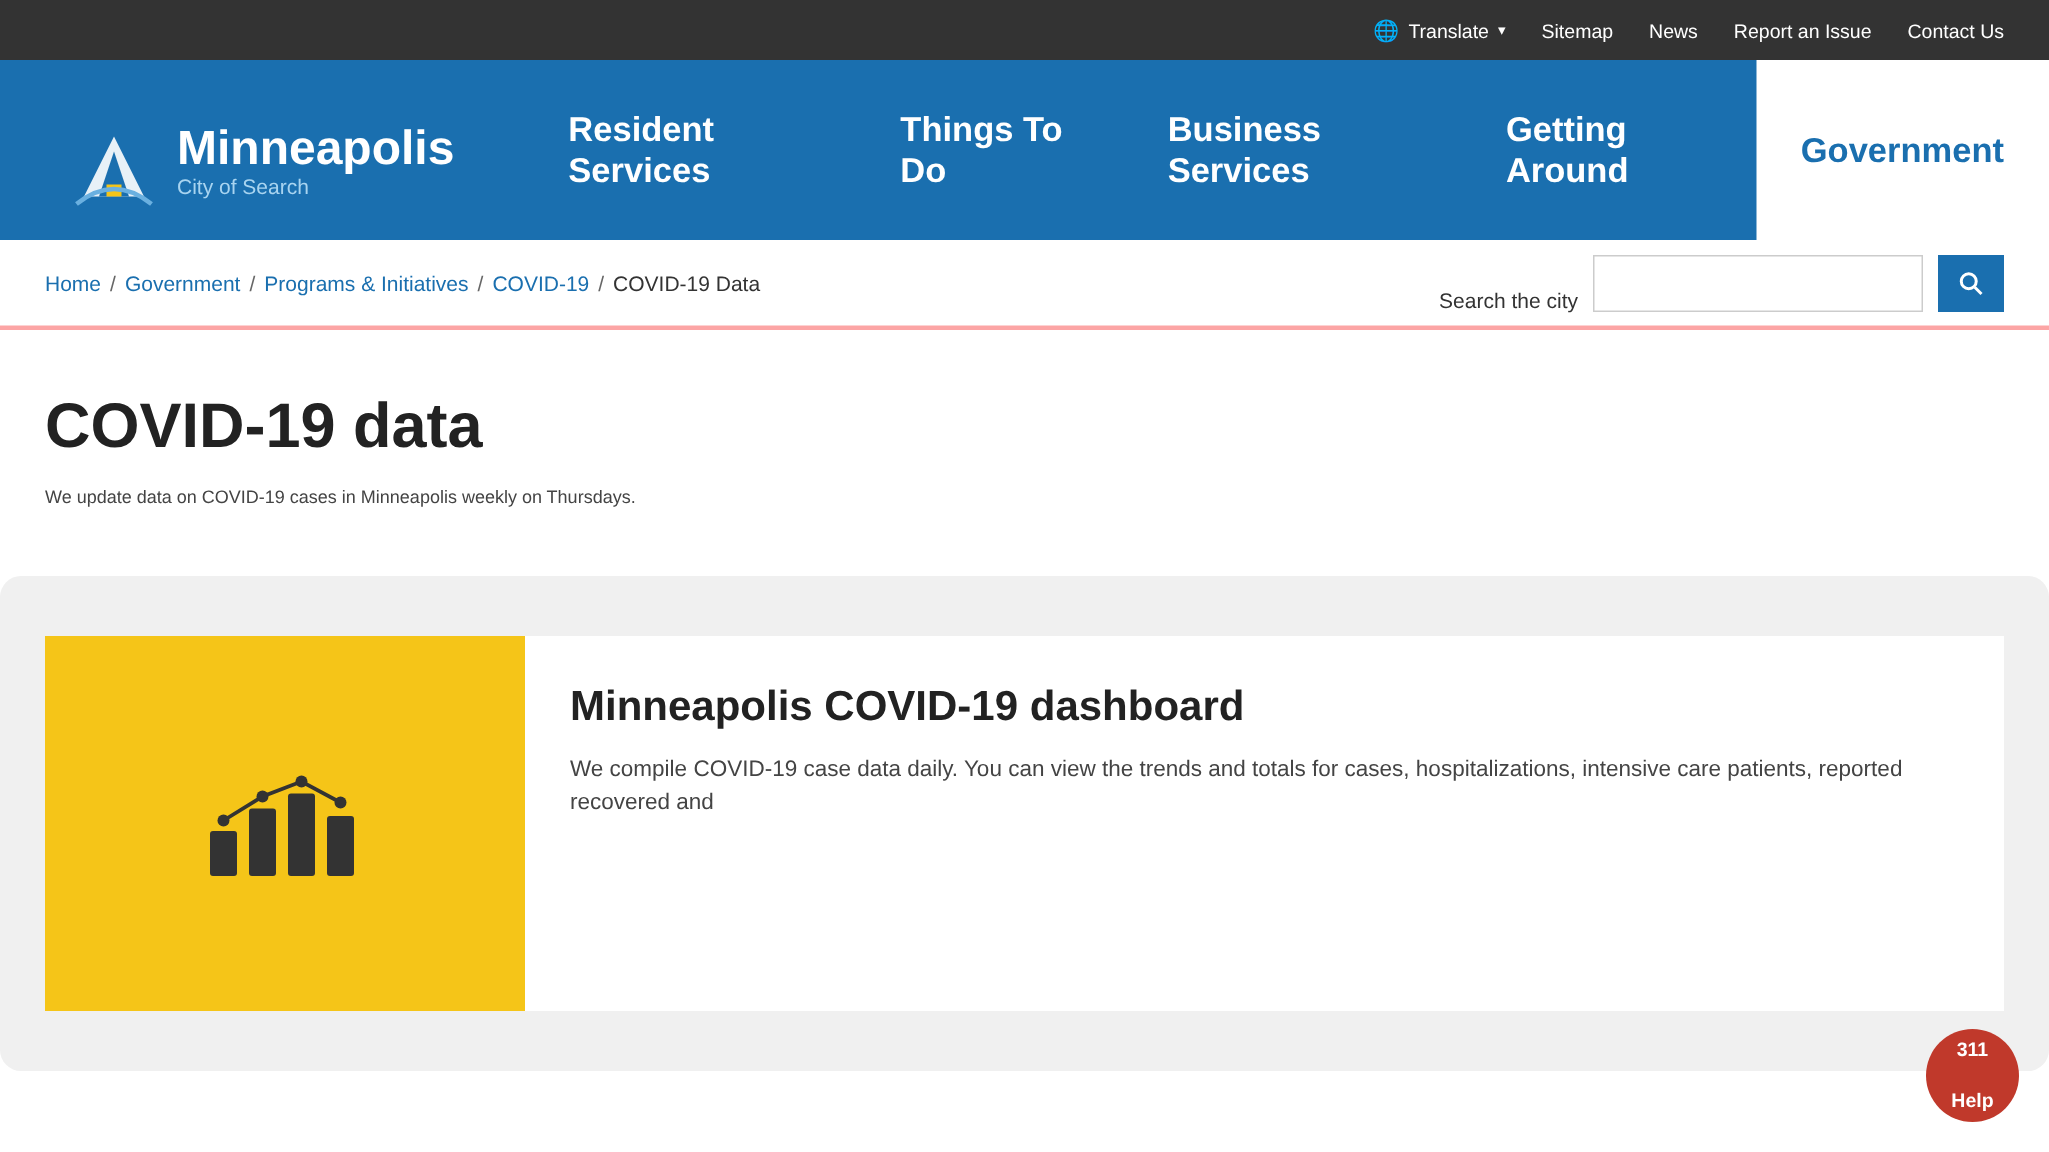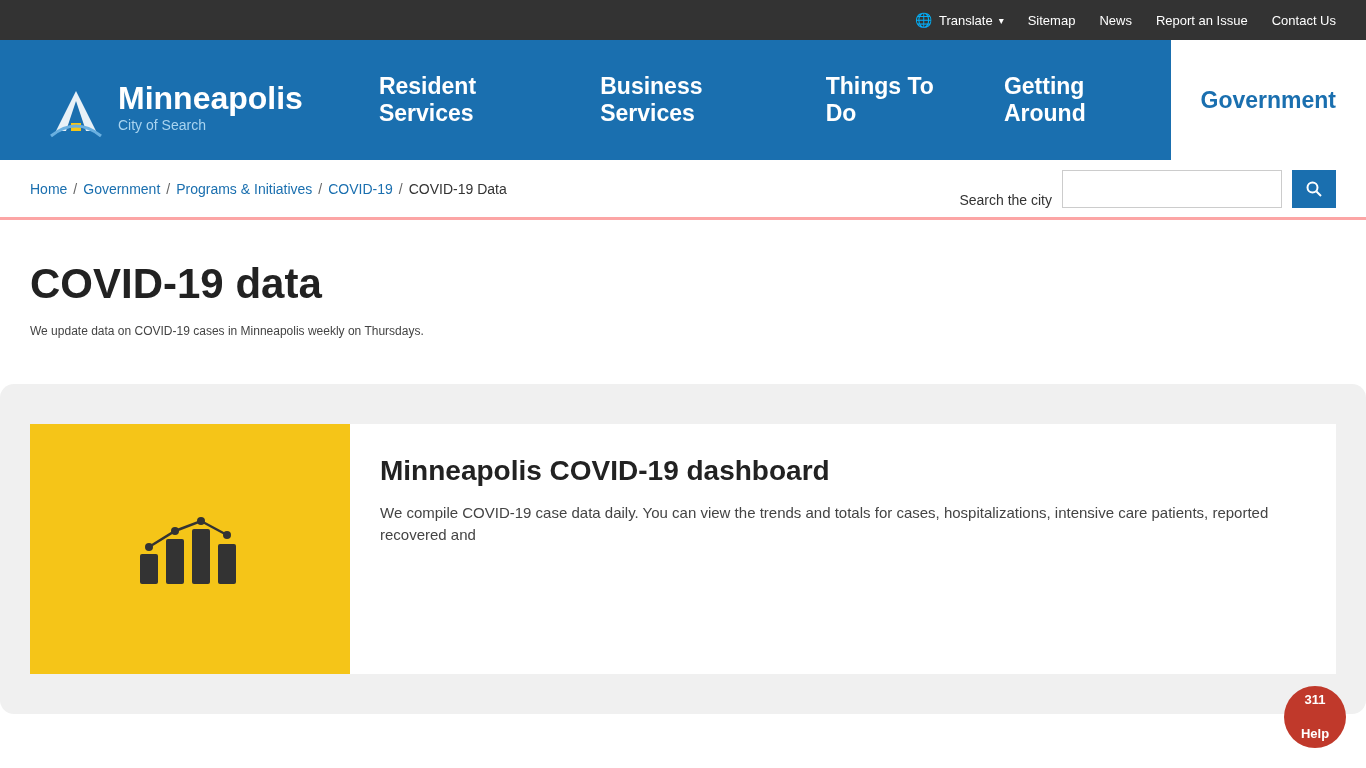--- a/index.html
+++ b/index.html
@@ -248,22 +248,22 @@
       <rect x="25" y="42" width="10" height="8" fill="#f5c518"></rect>
       <path d="M5,55 Q30,35 55,55" fill="none" stroke="#6ab0e0" stroke-width="3"></path>
     </svg>
     <div class="logo-text">
       <h1>Minneapolis</h1>
       <span>City of Search</span>
     </div>
   </div>
   <div class="nav-items">
     <button class="nav-item">Resident Services</button>
+    <button class="nav-item">Things To Do</button>
     <button class="nav-item">Business Services</button>
-    <button class="nav-item">Things To Do</button>
     <button class="nav-item">Getting Around</button>
     <button class="nav-item active">Government</button>
   </div>
 </nav>
 
 <div class="breadcrumb-bar">
   <nav class="breadcrumb">
     <a>Home</a>
     <span class="sep">/</span>
     <a>Government</a>

